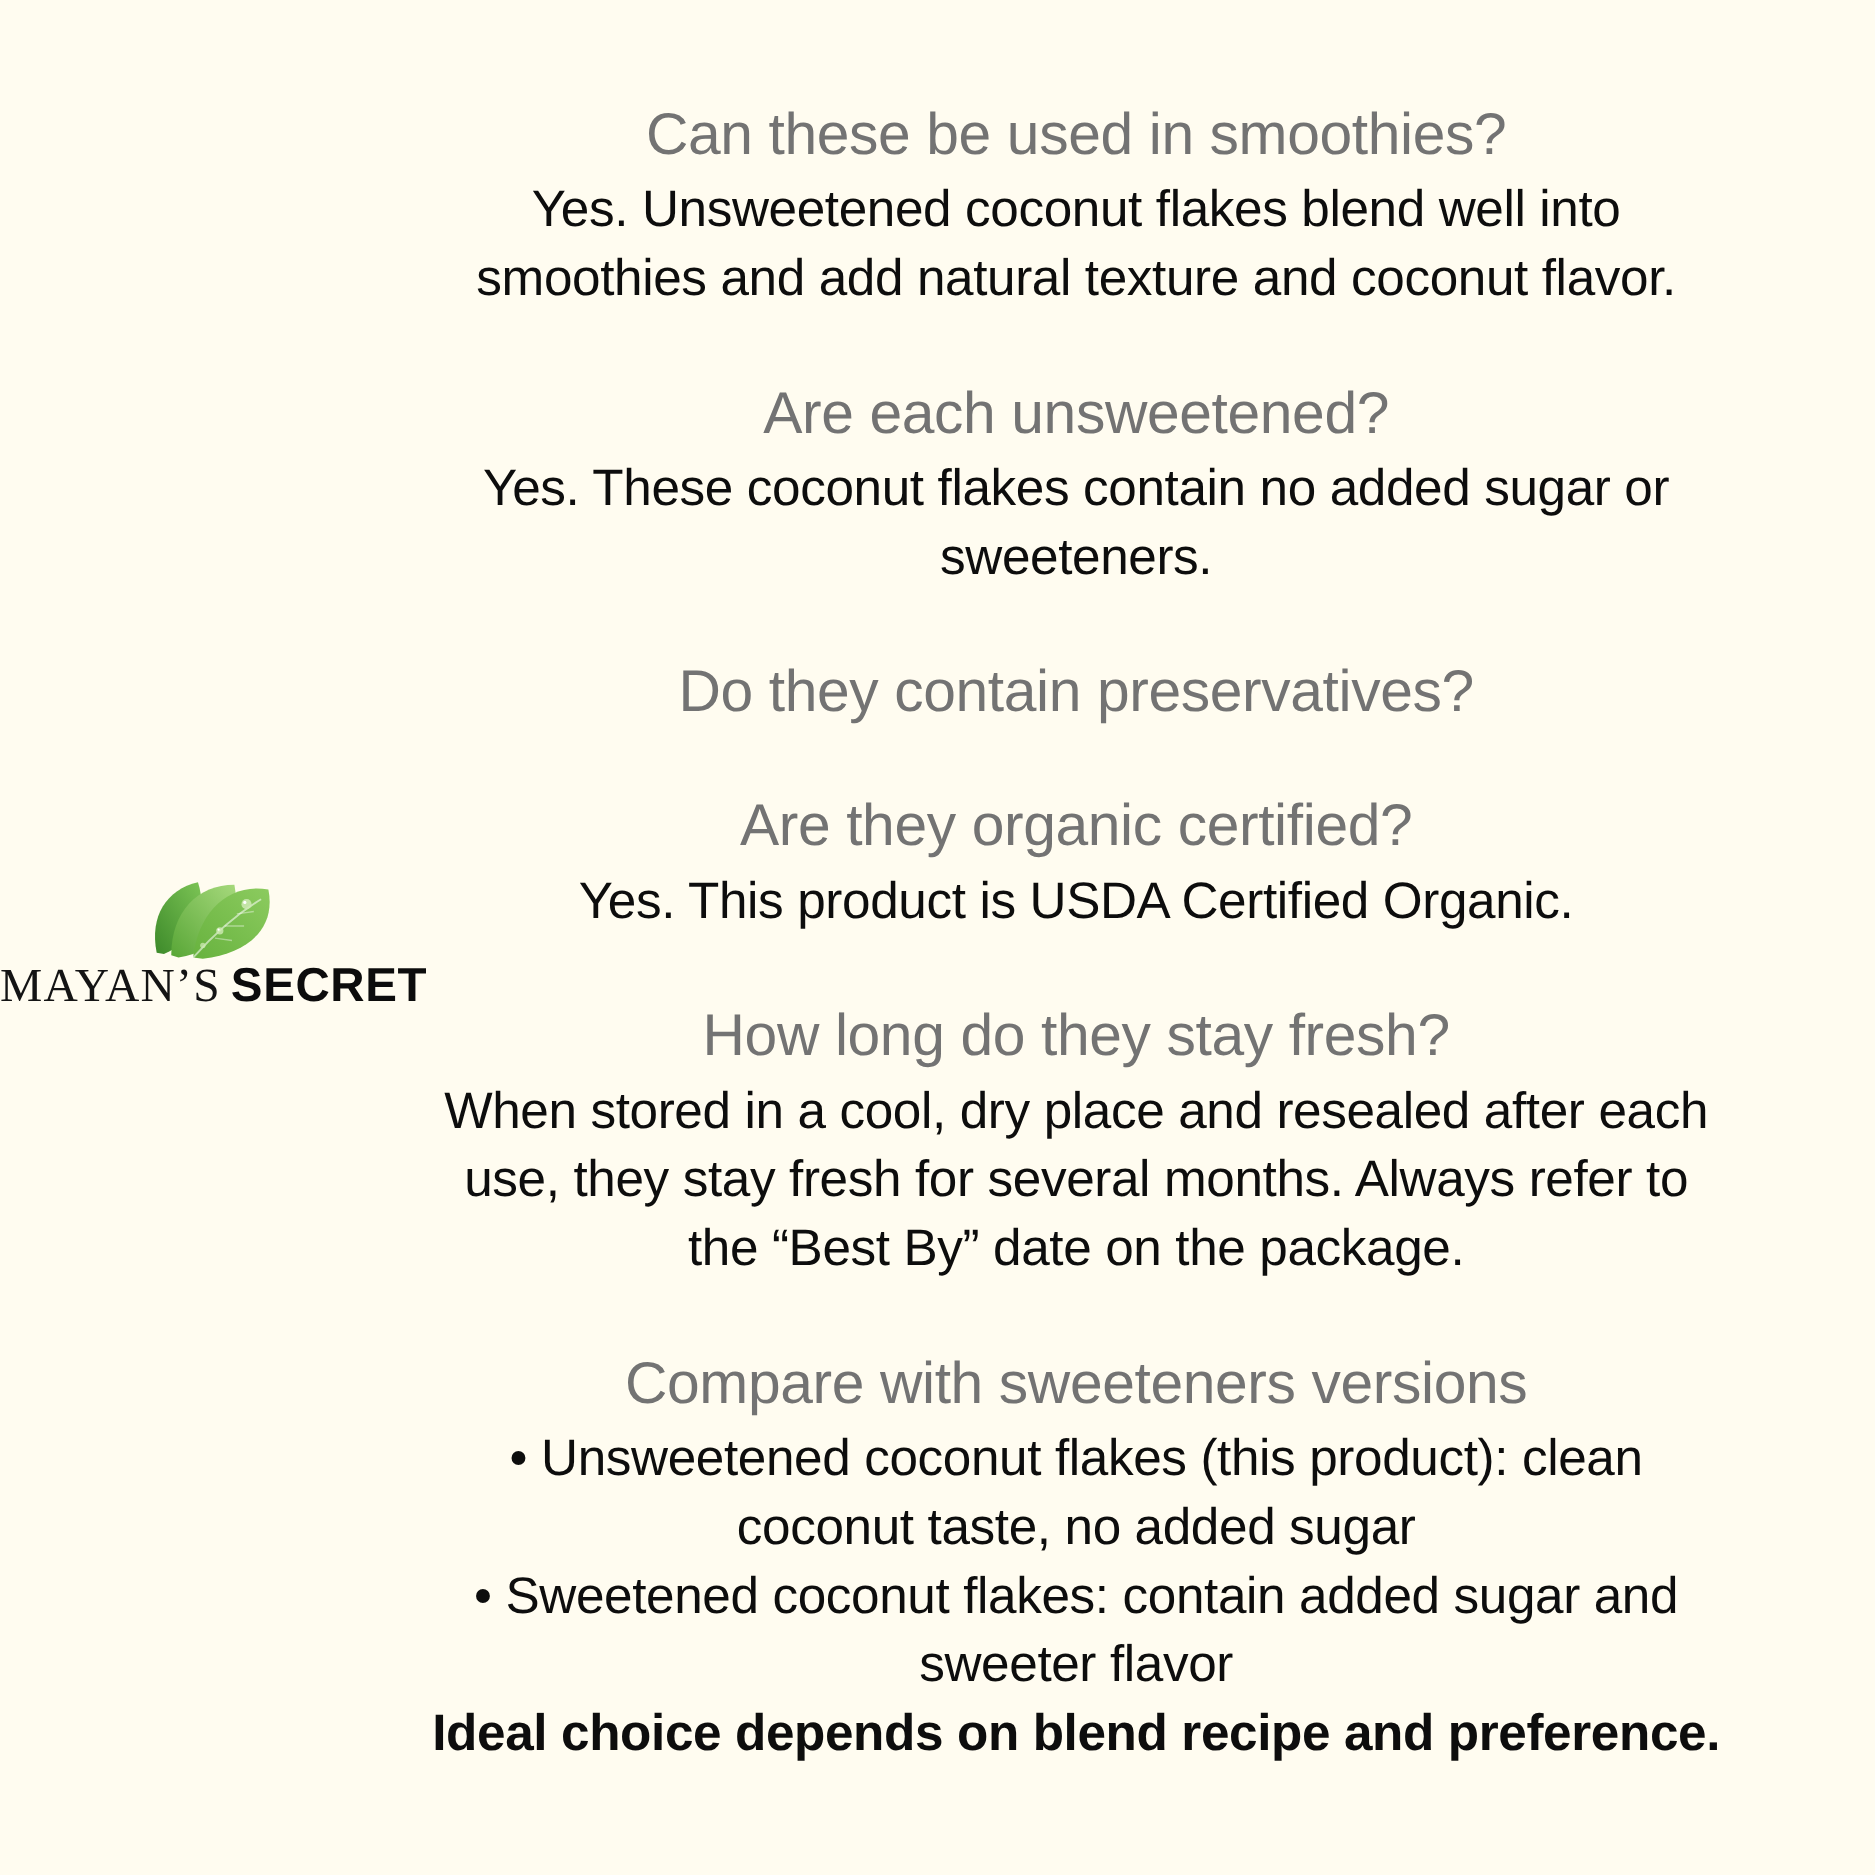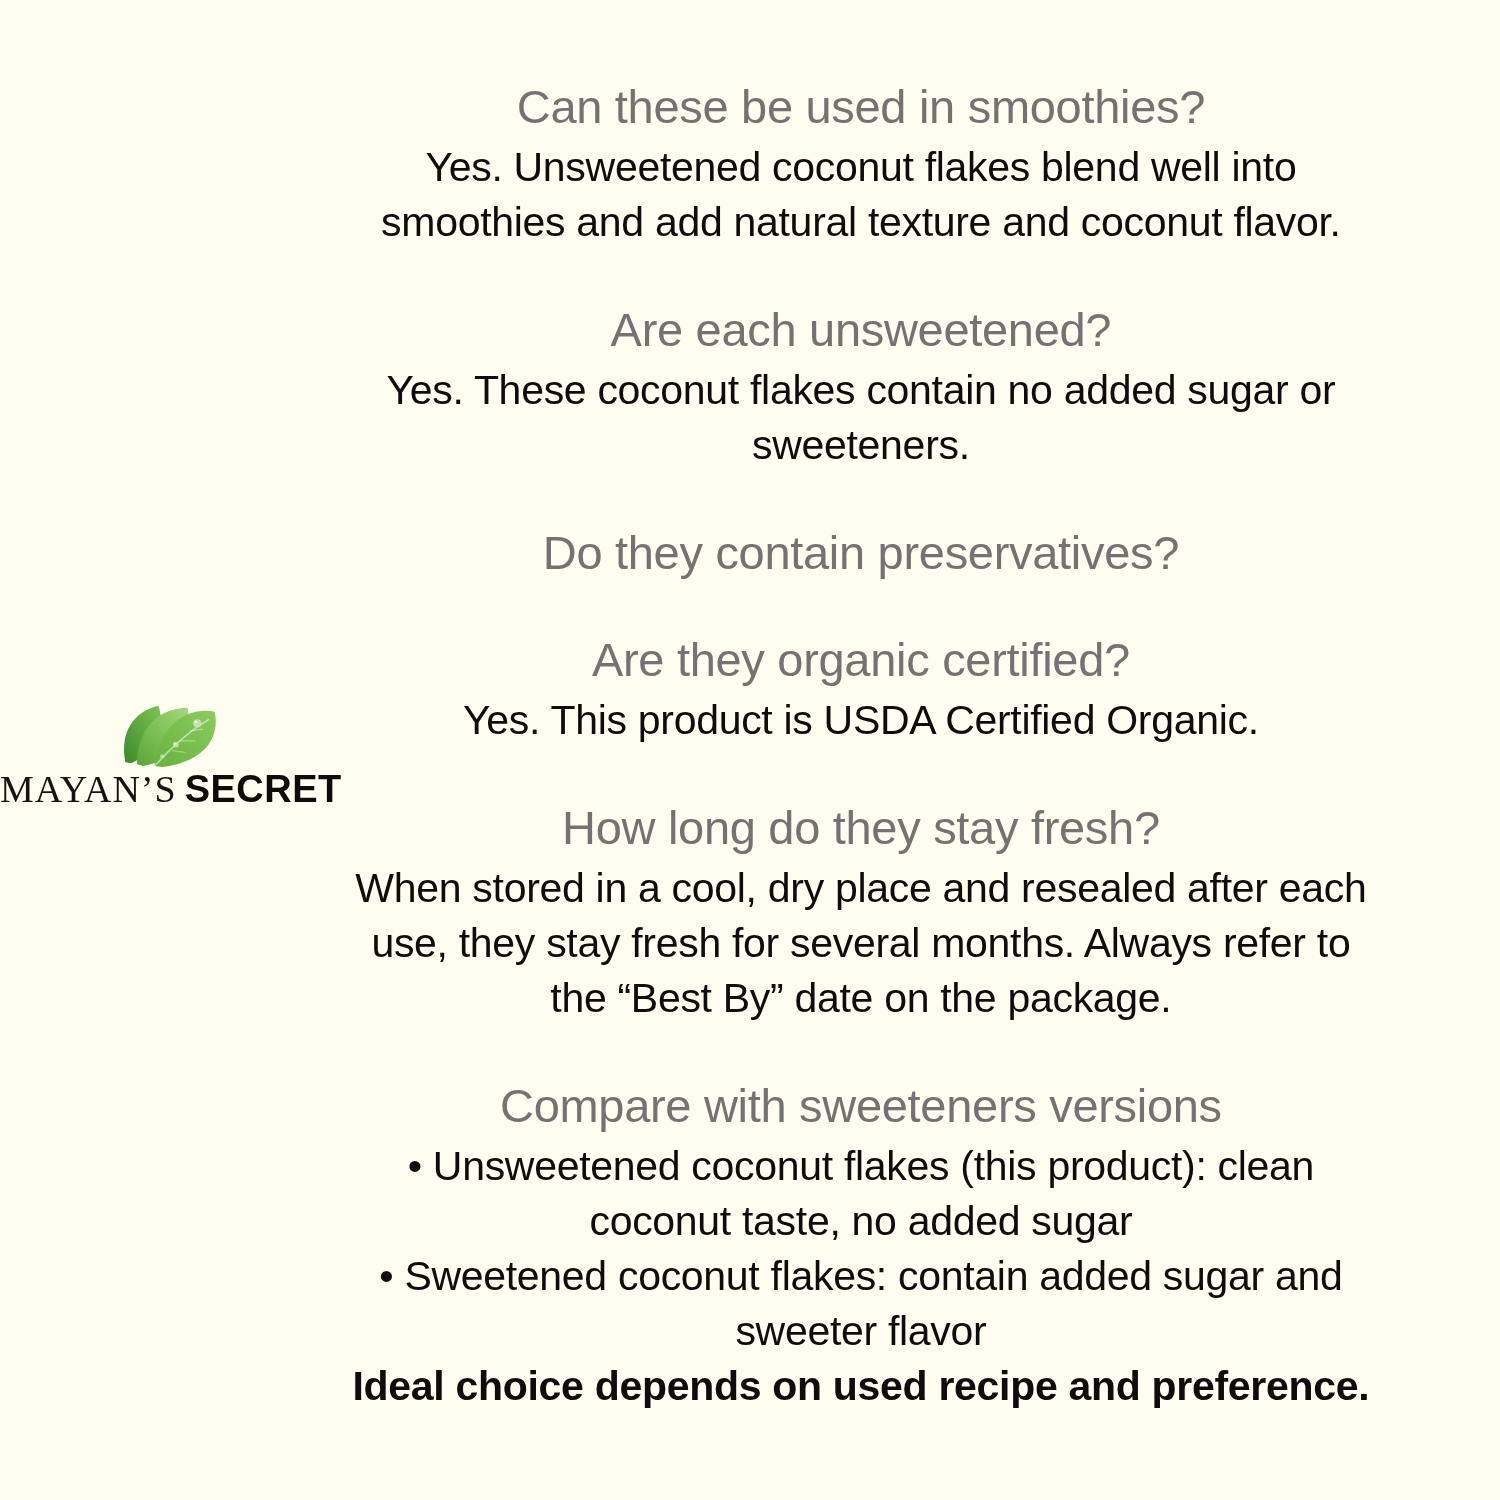--- a/index.html
+++ b/index.html
@@ -153,17 +153,17 @@
 
     <section class="faq-section">
       <p class="question">How long do they stay fresh?</p>
       <p class="answer">When stored in a cool, dry place and resealed after each use, they stay fresh for several months. Always refer to the “Best By” date on the package.</p>
     </section>
 
     <section class="faq-section">
       <p class="question">Compare with sweeteners versions</p>
       <p class="bullet-line">• Unsweetened coconut flakes (this product): clean coconut taste, no added sugar</p>
       <p class="bullet-line">• Sweetened coconut flakes: contain added sugar and sweeter flavor</p>
-      <p class="footer-note">Ideal choice depends on used recipe and preference.</p>
+      <p class="footer-note">Ideal choice depends on blend recipe and preference.</p>
     </section>
 
   </div>
 </div>
 
 </body></html>

